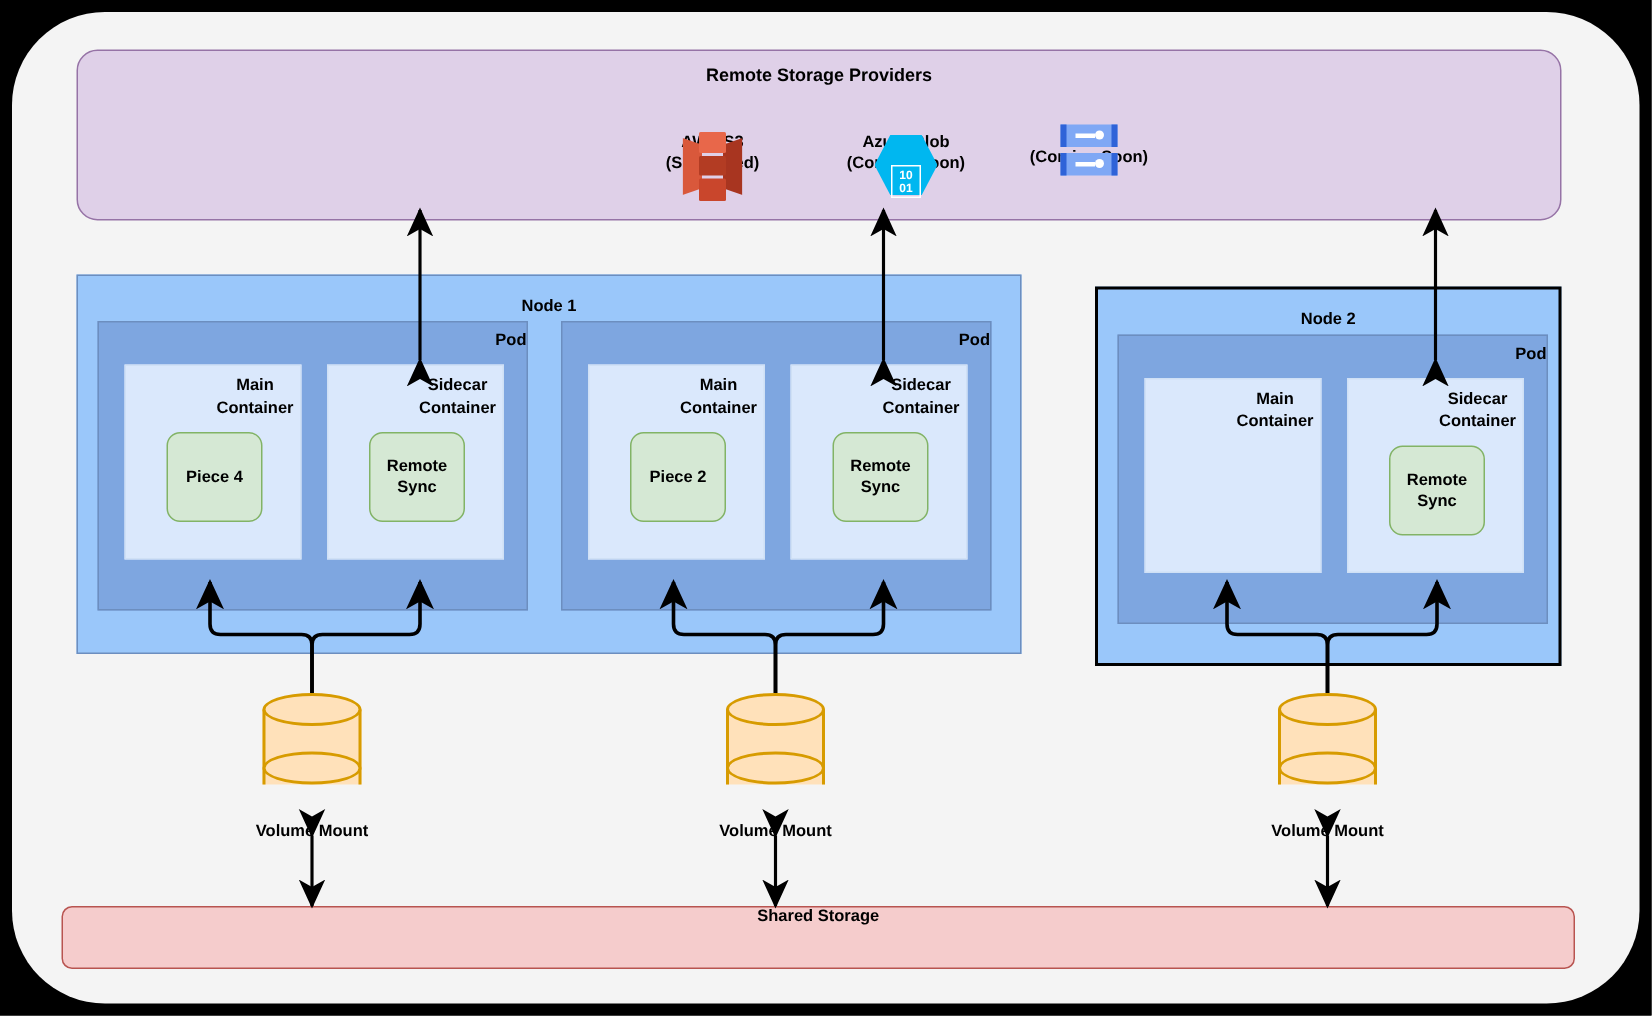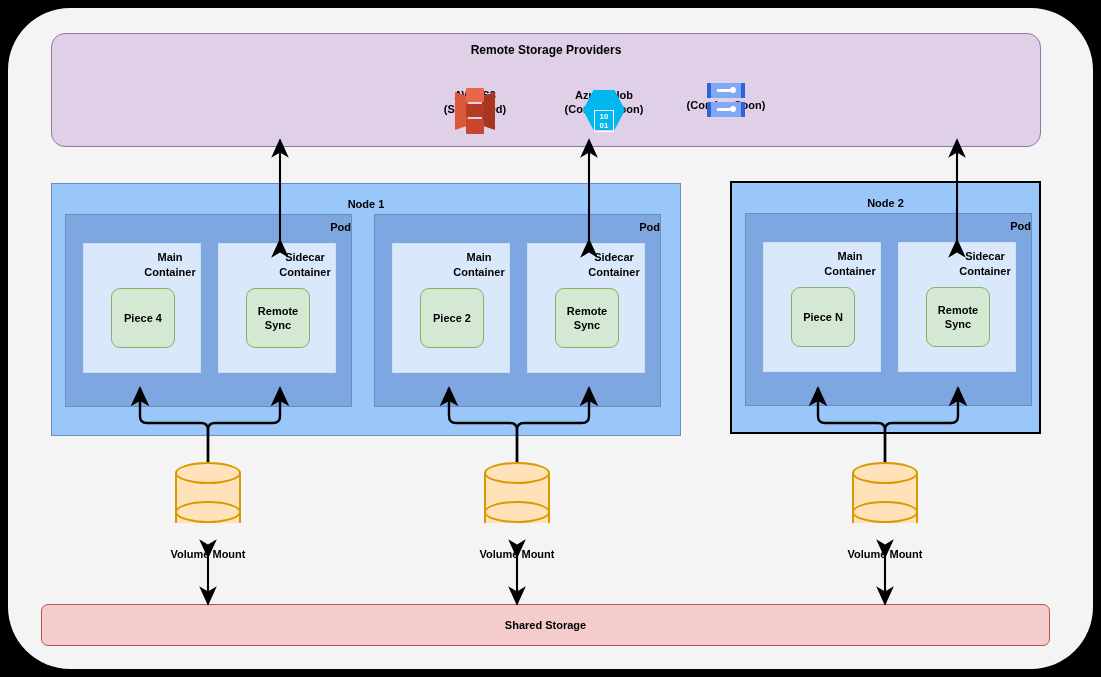--- a/index.html
+++ b/index.html
@@ -116,21 +116,21 @@
     width: 6px; height: 6px; border-radius: 50%; background: #ffffff;
   }
 
   
   .node {
     position: absolute;
     background: #9ac7fa;
     box-sizing: border-box;
   }
   .node.n1 { left: 51px; top: 183px; width: 630px; height: 253px; border: 1px solid #6c8ebf; }
-  .node.n2 { left: 730px; top: 181px; width: 311px; height: 253px; border: 2px solid #000000; }
+  .node.n2 { left: 730px; top: 191px; width: 311px; height: 253px; border: 2px solid #000000; }
   .node-title {
     position: absolute; left: 0; top: 6px; width: 100%;
     text-align: center; font-size: 11px; font-weight: bold; color: #000; margin-top: 8px;
   }
 
   .pod {
     position: absolute;
     top: 30px; height: 193px;
     background: #7ea6e0;
     border: 1px solid #6c8ebf;
@@ -214,21 +214,21 @@
 
   
   #shared-storage {
     position: absolute;
     left: 41px; top: 604px;
     width: 1009px; height: 42px;
     background: #f5cccc;
     border: 1px solid #b85450;
     border-radius: 7px;
     box-sizing: border-box;
-    display: flex; align-items: center; justify-content: center;
+    display: flex; justify-content: center;
     font-size: 11px; font-weight: bold; color: #000;
   }
 
   
   #connectors {
     position: absolute; left: 0; top: 0;
     width: 1101px; height: 677px;
     pointer-events: none;
   }
 </style>
@@ -325,21 +325,20 @@
   </div>
 
   <div class="node n2">
     <div class="node-title">Node 2</div>
 
     <div class="pod p3">
       <div class="pod-title">Pod</div>
       <div class="container-box left">
         <div class="container-title">Main
 Container</div>
-        <div class="piece">Piece N</div>
       </div>
       <div class="container-box right">
         <div class="container-title">Sidecar
 Container</div>
         <div class="piece">Remote
 Sync</div>
       </div>
     </div>
   </div>
 

